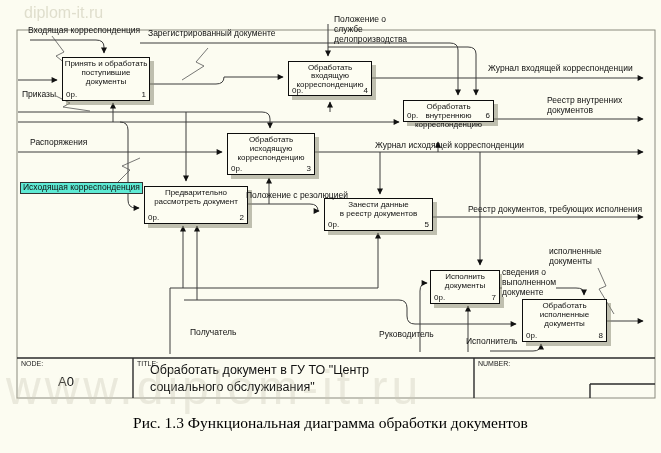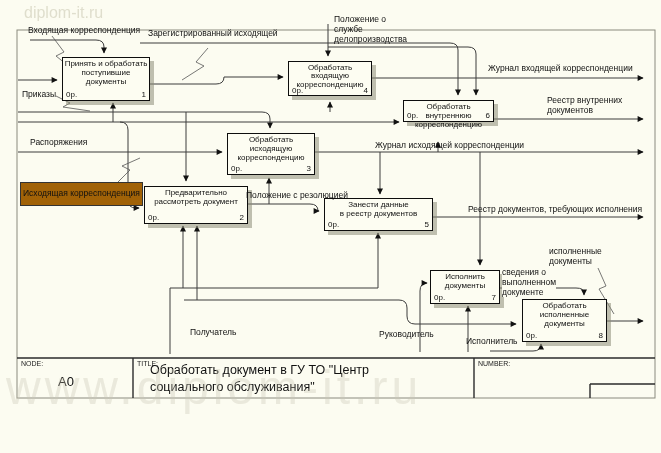--- a/index.html
+++ b/index.html
@@ -7,21 +7,21 @@
        font-family:"Liberation Sans",sans-serif;color:#111;overflow:hidden;}
   #stage{position:absolute;inset:0;}
   svg.layer{position:absolute;left:0;top:0;z-index:1;}
   .box{position:absolute;z-index:2;border:1.6px solid #0d0d0d;background:#fdfdf2;
        box-shadow:4px 4px 0 rgba(140,140,120,.55);box-sizing:border-box;
        display:flex;align-items:flex-start;justify-content:center;text-align:center;
        font-size:8px;line-height:1.1;padding:2px 1px 9px;}
   .box .cost{position:absolute;left:3px;bottom:0;font-size:8px;}
   .box .num{position:absolute;right:3px;bottom:0;font-size:8px;}
   .lbl{position:absolute;z-index:3;font-size:8.5px;line-height:1.15;white-space:pre-line;}
-  .lblbox{border:1px solid #333;padding:6px 2px;background:#a16207;white-space:nowrap;text-align:right;}
+  .lblbox{border:1px solid #333;padding:0 2px;background:#5eead4;white-space:nowrap;text-align:right;}
   .wm-top{position:absolute;left:24px;top:4px;z-index:0;font-size:16px;color:rgba(214,212,192,.75);}
   .wm-bottom{position:absolute;left:6px;top:352px;z-index:6;font-size:48px;font-weight:normal;
        letter-spacing:4px;color:rgba(200,198,180,.35);white-space:nowrap;pointer-events:none;margin-top:8px;}
   .cell-cap{position:absolute;z-index:4;font-size:7px;color:#222;}
   .node-val{position:absolute;z-index:4;font-size:13px;}
   .title-val{position:absolute;z-index:4;font-size:12.5px;text-align:left;white-space:pre-line;line-height:1.35;}
   .caption{position:absolute;z-index:4;left:0;top:414px;width:100%;text-align:center;
        font-family:"Liberation Serif",serif;font-size:15.5px;color:#000;}
 </style>
 </head>
@@ -129,21 +129,21 @@
     <span class="cost">0р.</span>
     <span class="num">7</span>
   </div>
   <div class="box" style="left:522px;top:299px;width:85px;height:43px">
     <div>Обработать исполненные документы</div>
     <span class="cost">0р.</span>
     <span class="num">8</span>
   </div>
 
   <div class="lbl" style="left:28px;top:26px">Входящая корреспонденция</div>
-  <div class="lbl" style="left:148px;top:29px">Зарегистрированный исходящей</div>
+  <div class="lbl" style="left:148px;top:29px">Зарегистрированный документе</div>
   <div class="lbl" style="left:334px;top:15px">Положение о
 службе
 делопроизводства</div>
   <div class="lbl" style="left:22px;top:90px">Приказы</div>
   <div class="lbl" style="left:30px;top:138px">Распоряжения</div>
   <div class="lbl lblbox" style="left:20px;top:182px">Исходящая корреспонденция</div>
   <div class="lbl" style="left:488px;top:64px">Журнал входящей корреспонденции</div>
   <div class="lbl" style="left:547px;top:96px">Реестр внутренних
 документов</div>
   <div class="lbl" style="left:375px;top:141px">Журнал исходящей корреспонденции</div>
@@ -160,13 +160,14 @@
 
   <div class="cell-cap" style="left:21px;top:360px">NODE:</div>
   <div class="node-val" style="left:58px;top:374px">A0</div>
   <div class="cell-cap" style="left:137px;top:360px">TITLE:</div>
   <div class="title-val" style="left:150px;top:362px;width:315px">Обработать  документ в ГУ ТО  "Центр
 социального  обслуживания"</div>
   <div class="cell-cap" style="left:478px;top:360px">NUMBER:</div>
 
   <div class="wm-bottom">www.diplom-it.ru</div>
 
+  <div class="caption">Рис. 1.3 Функциональная диаграмма обработки  документов</div>
 </div>
 
 </body></html>

